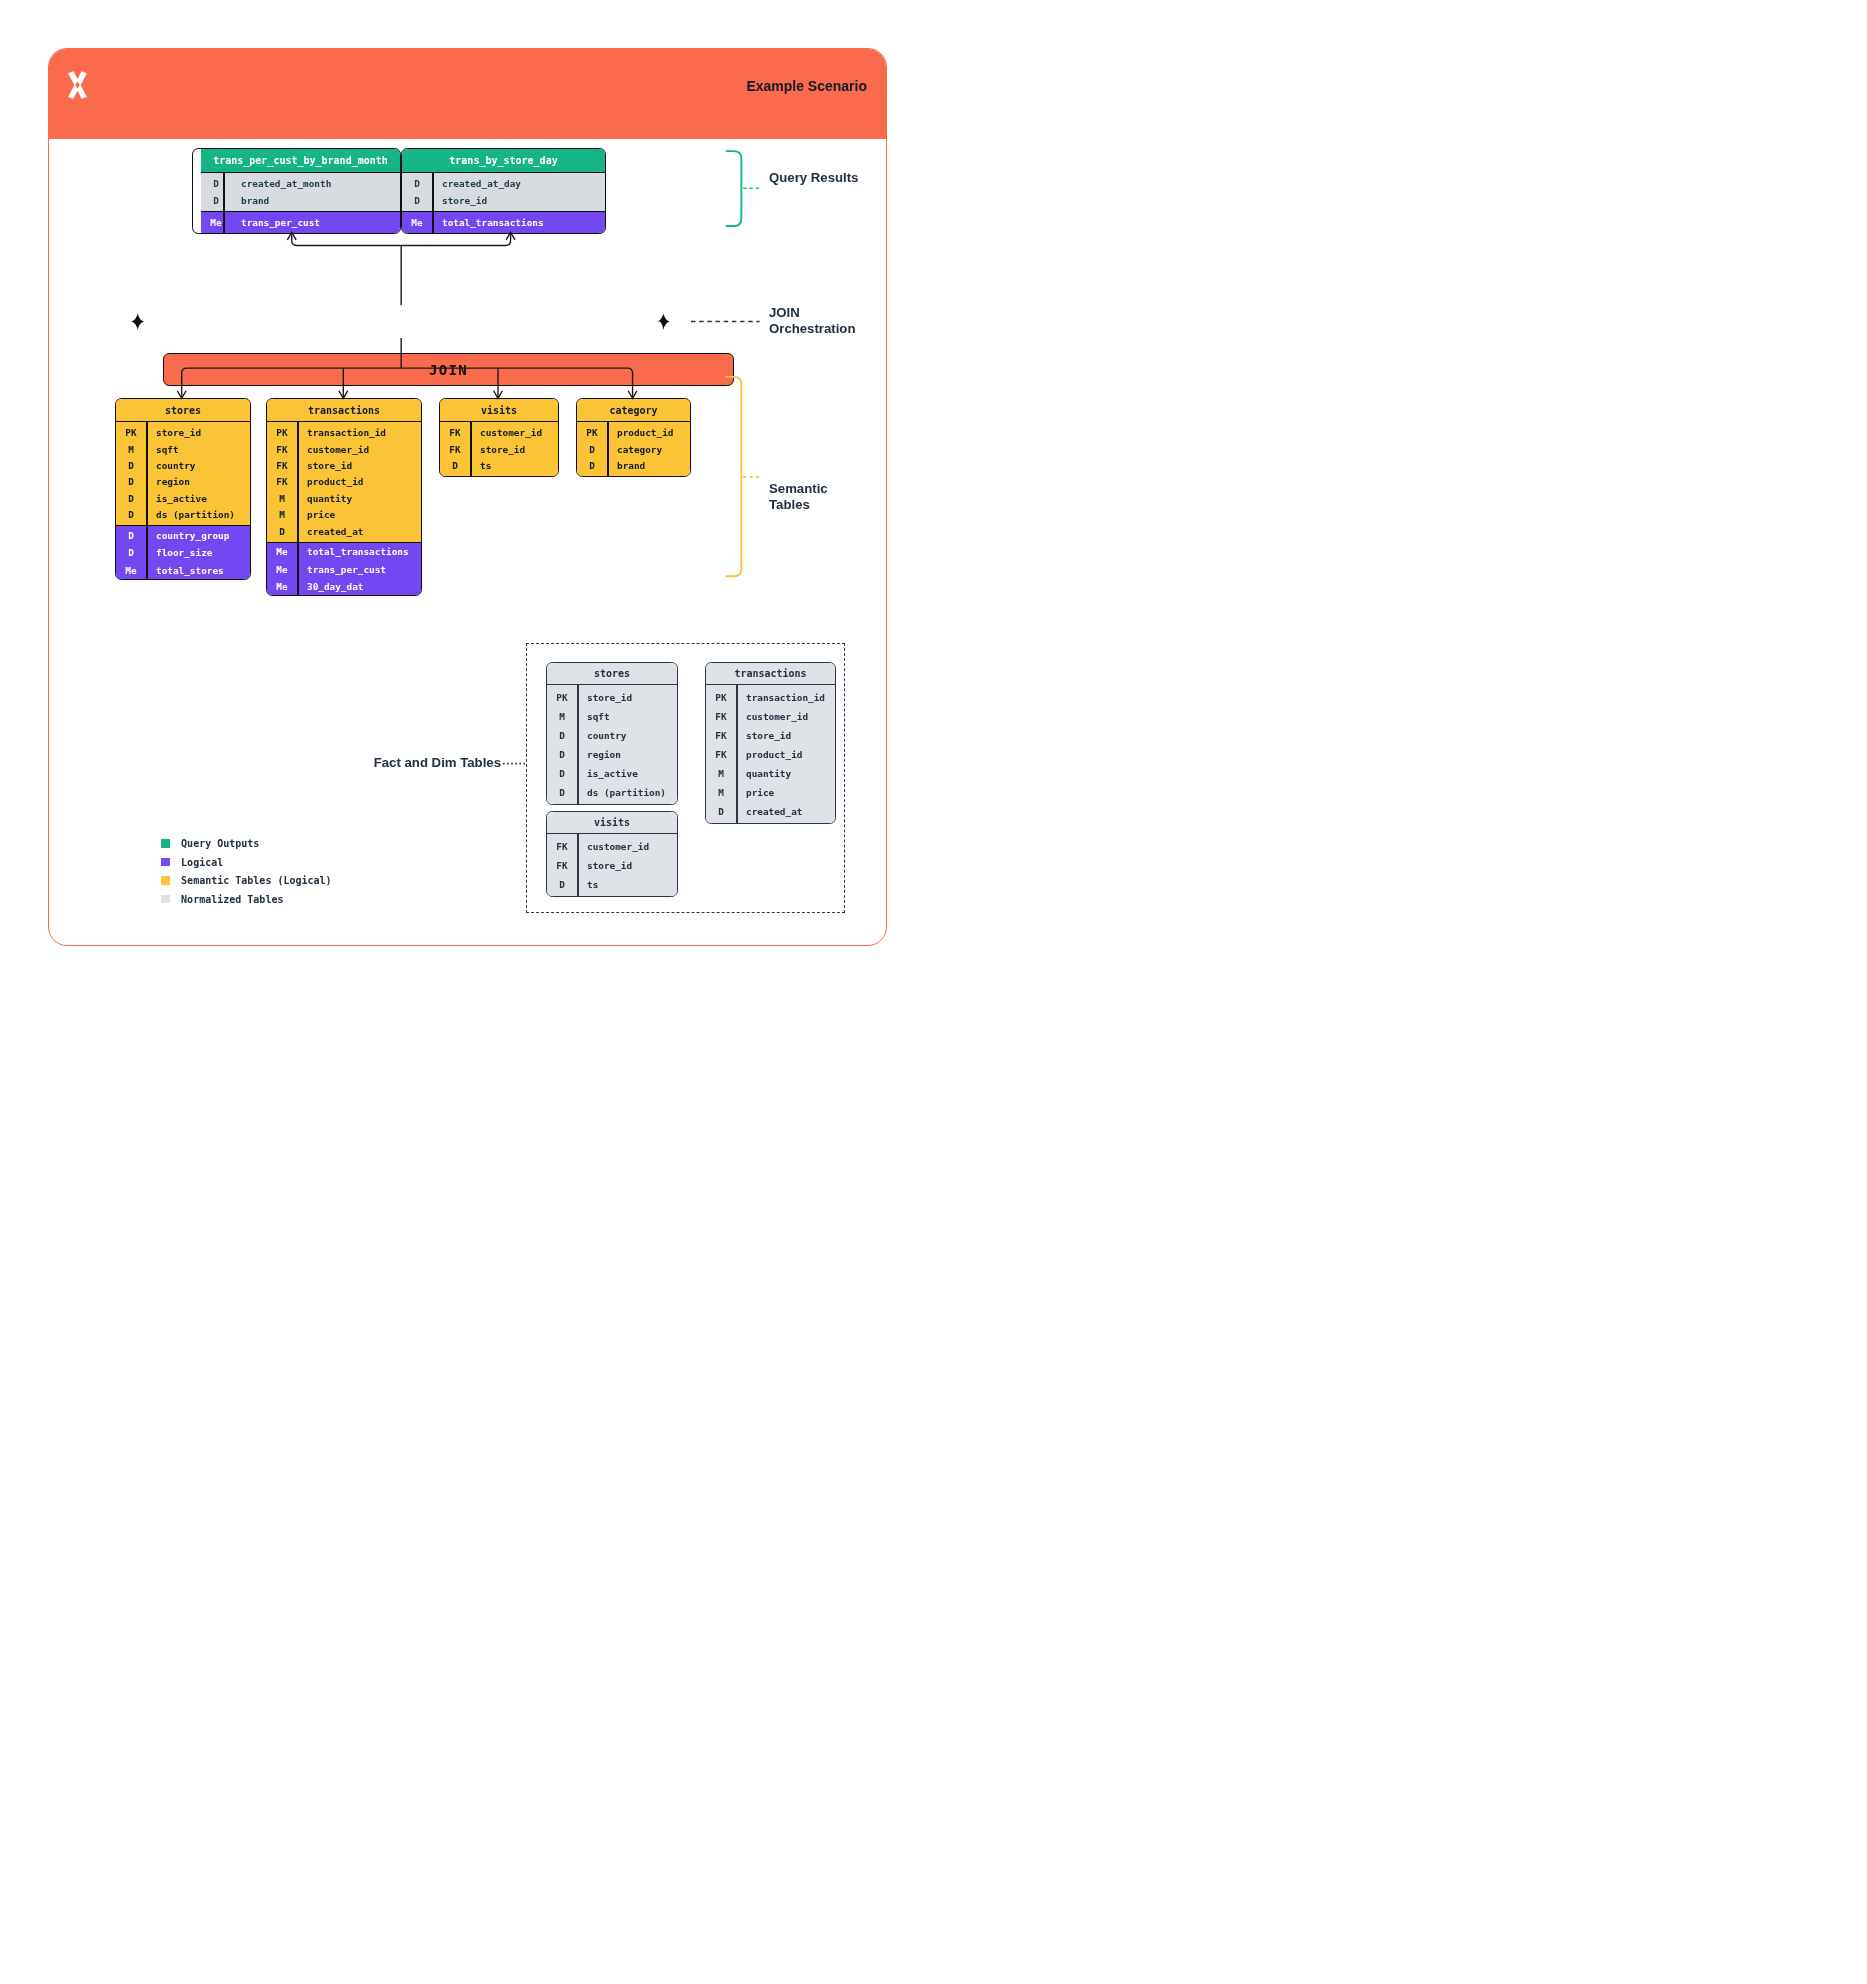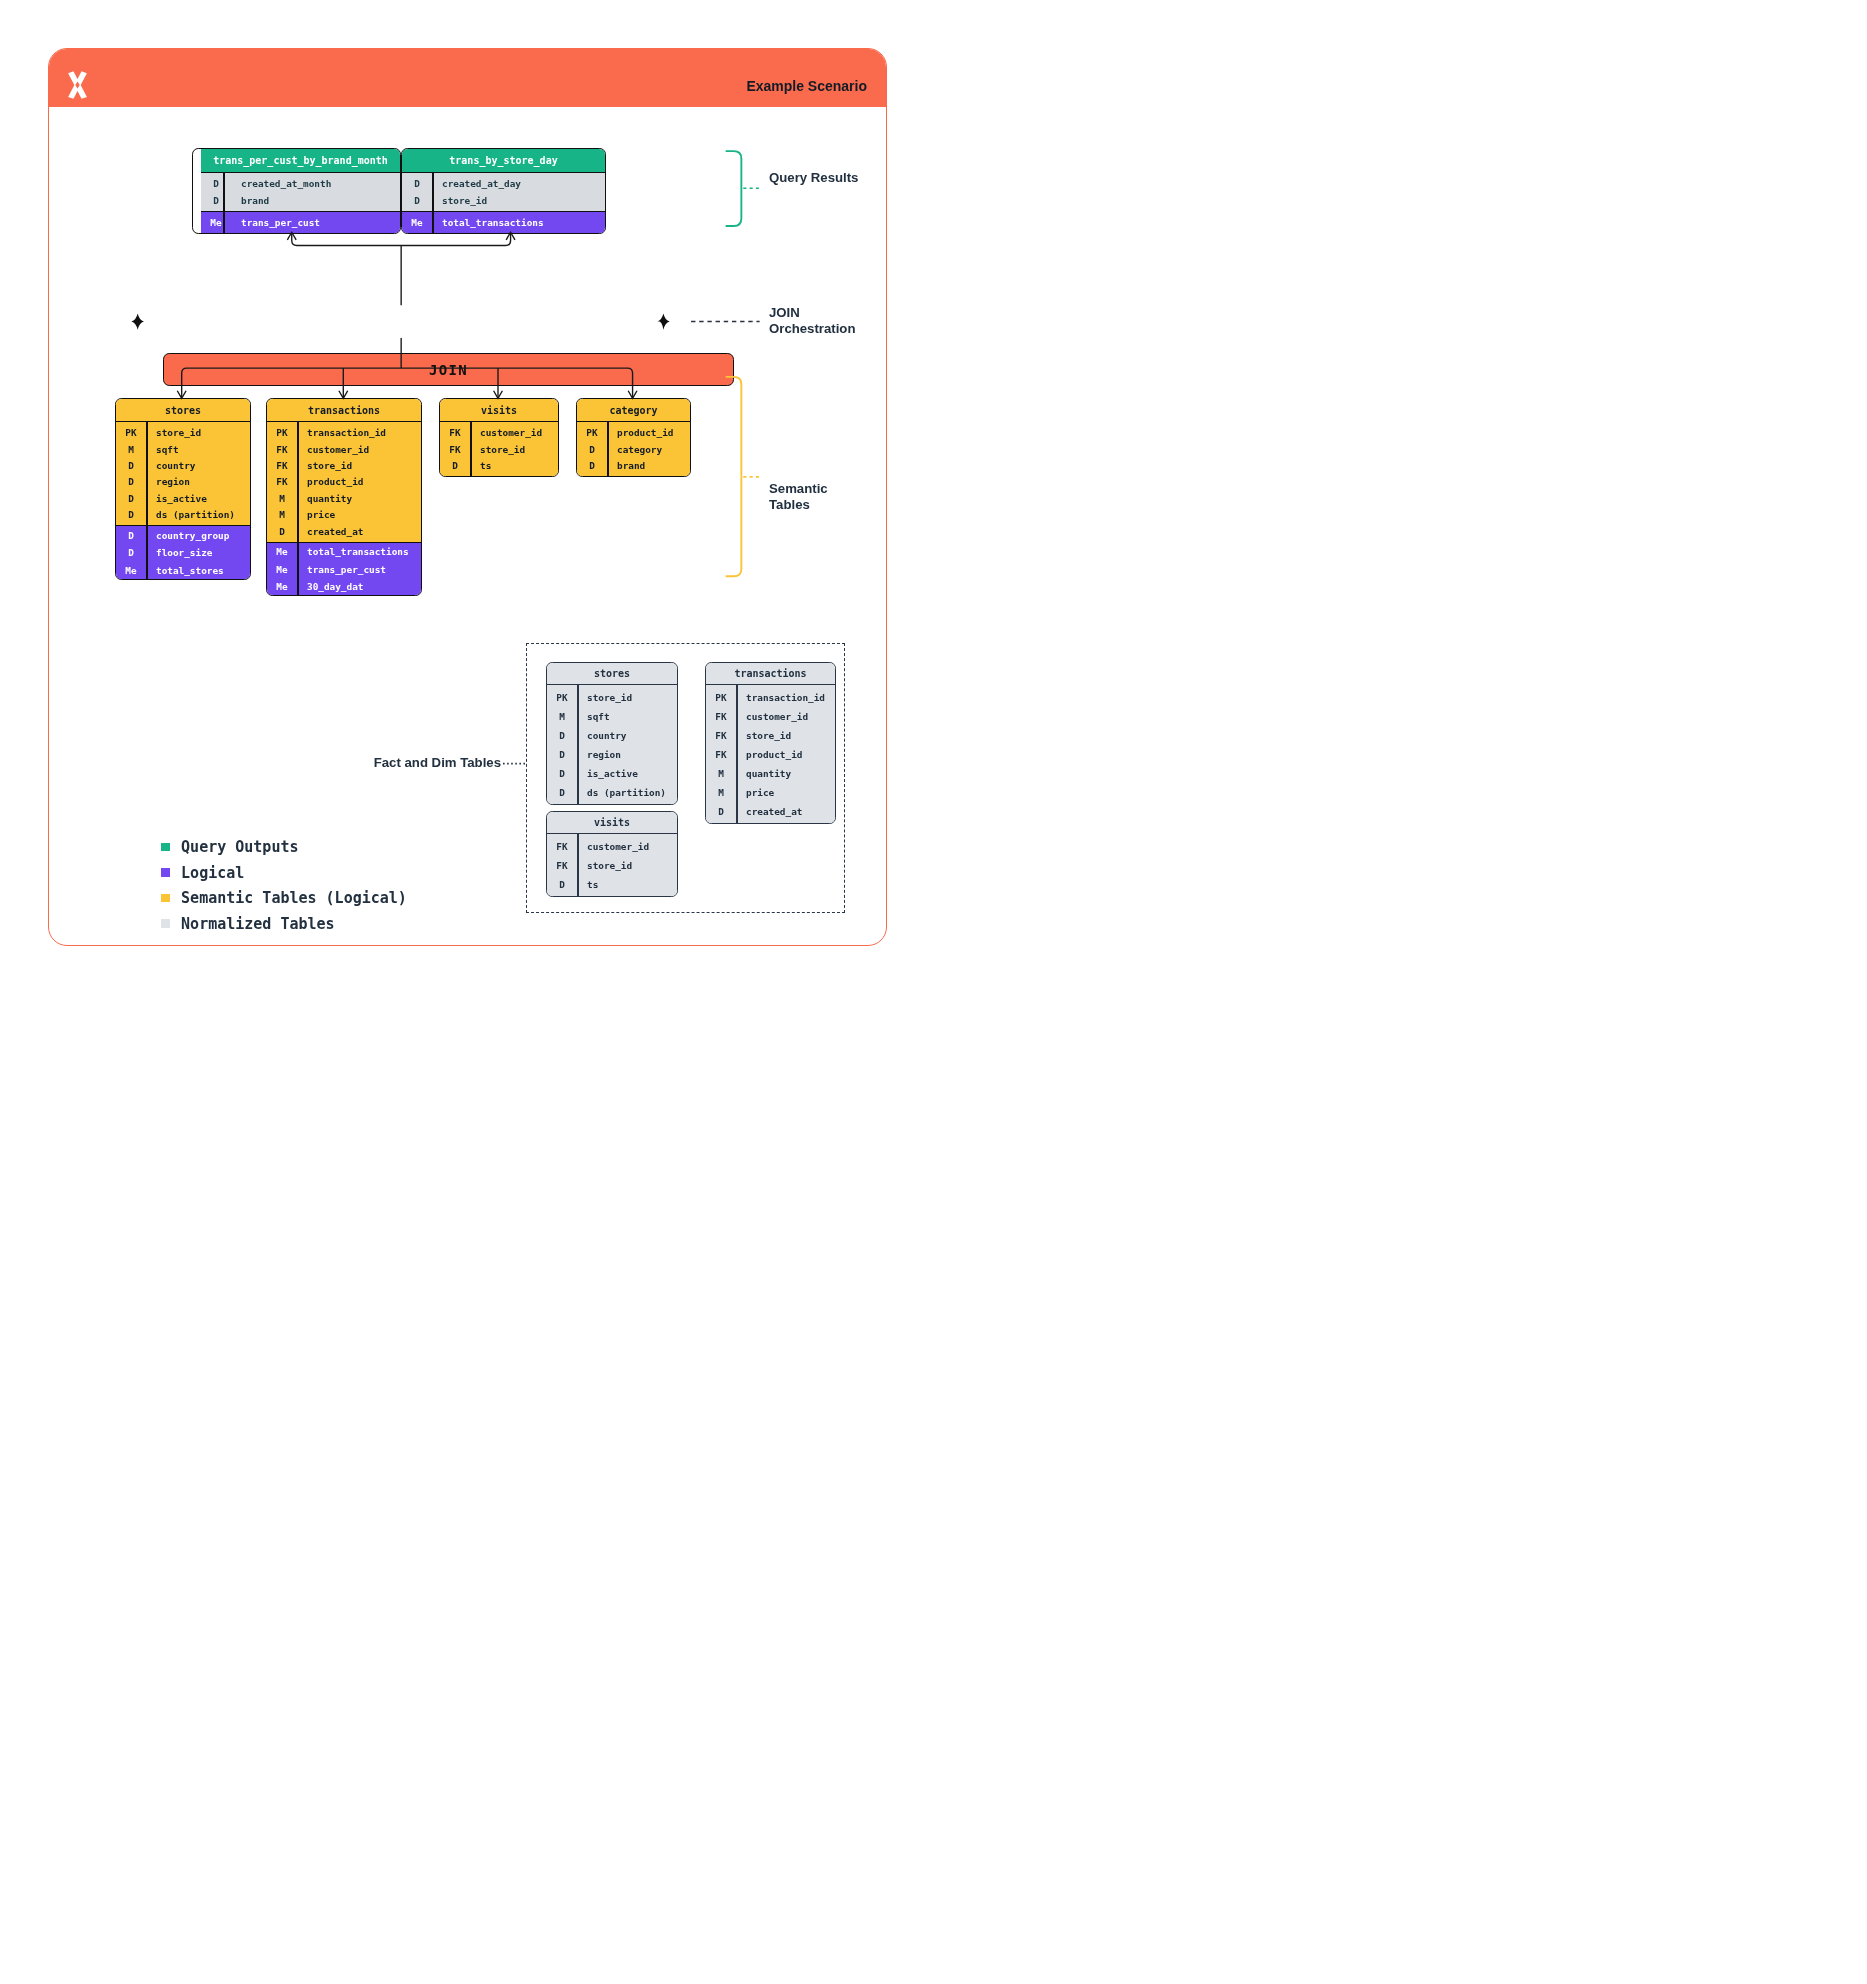--- a/index.html
+++ b/index.html
@@ -1,20 +1,20 @@
 <!DOCTYPE html>
 <html style="font-size:10px"><head>
 <meta charset="utf-8">
 <style>
   html,body{margin:0;padding:0;background:#ffffff;}
   .page{position:relative;width:934px;height:992px;background:#ffffff;overflow:hidden;
         font-family:"Liberation Sans",sans-serif;}
   .card{position:absolute;left:48px;top:48px;width:837px;height:896px;
         border:1.9px solid #FA6A4D;border-radius:19px;background:#ffffff;overflow:hidden;}
-  .band{position:absolute;left:0;top:0;right:0;height:58px;background:#FA6A4D;}
+  .band{position:absolute;left:0;top:0;right:0;height:90px;background:#FA6A4D;}
   .logo{position:absolute;left:16.4px;top:11.3px;width:25px;height:50px;}
   .title{position:absolute;right:19px;top:0;height:74px;display:flex;align-items:center;
          font-weight:700;font-size:14px;color:#131C26;}
 
   
   .stable{position:absolute;border-radius:6.3px;overflow:hidden;
           font-family:"DejaVu Sans Mono","Liberation Mono",monospace;font-weight:700;}
   .stable.blk{border:1.9px solid #101010;}
   .stable.gry{border:1.6px solid #2A3546;}
   .hdr{display:flex;align-items:center;justify-content:center;font-size:10px;}
@@ -46,21 +46,21 @@
            letter-spacing:1.3px;color:#101010;box-sizing:border-box;}
 
   .anno{position:absolute;font-weight:700;font-size:13.2px;color:#22303F;line-height:1.18;}
   .anno.right{text-align:right;}
 
   .dashedbox{position:absolute;left:525px;top:643px;width:319px;height:270px;
              border:1.3px dashed #2A3546;box-sizing:border-box;}
 
   .legend{position:absolute;left:112px;top:789px;display:flex;flex-direction:column;gap:7.5px;
           font-family:"DejaVu Sans Mono","Liberation Mono",monospace;font-weight:700;
-          font-size:15px;color:#22303F;}
+          font-size:10px;color:#22303F;}
   .legend-item{display:flex;align-items:center;gap:11.3px;}
   .sw{width:8.8px;height:8.8px;flex:none;}
 
   svg.overlay{position:absolute;left:0;top:0;width:934px;height:992px;pointer-events:none;z-index:6;}
 </style>
 </head>
 <body>
 
 <div class="page">
   <div class="card">

